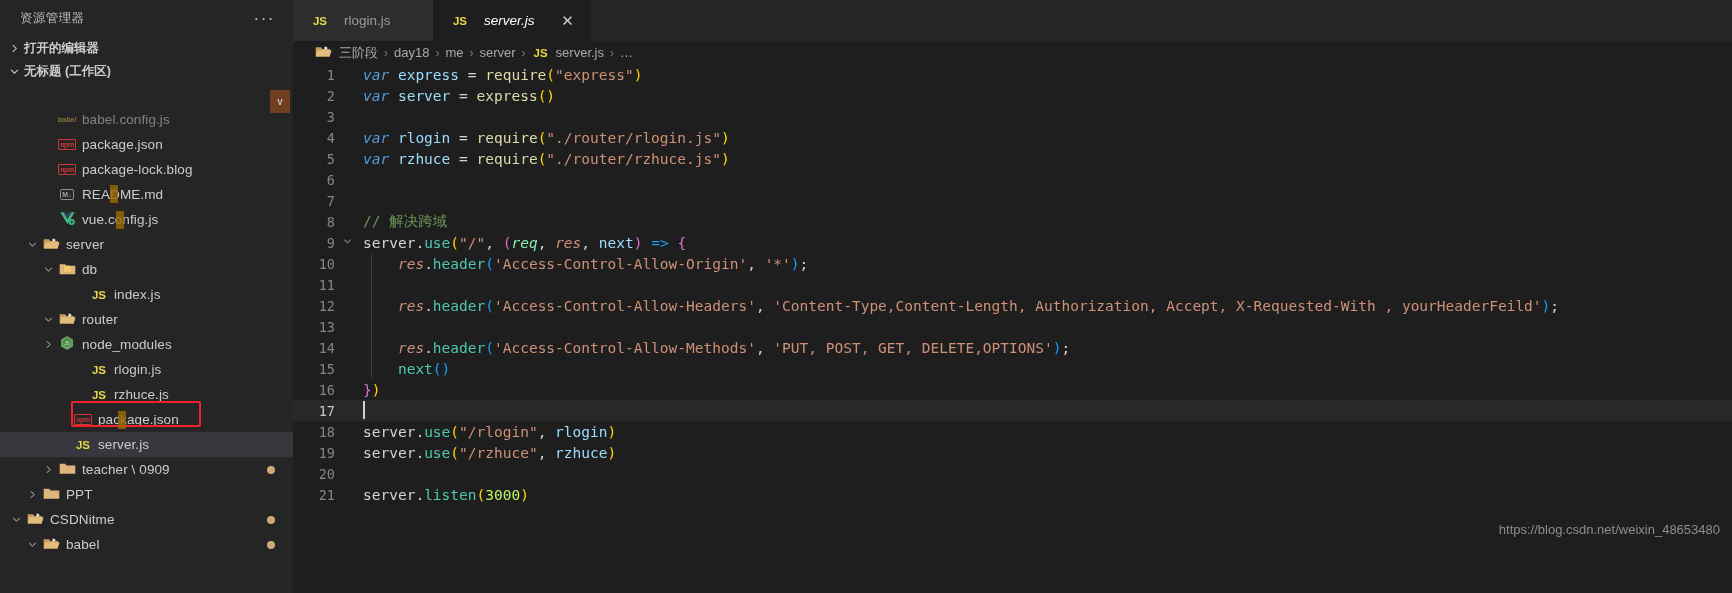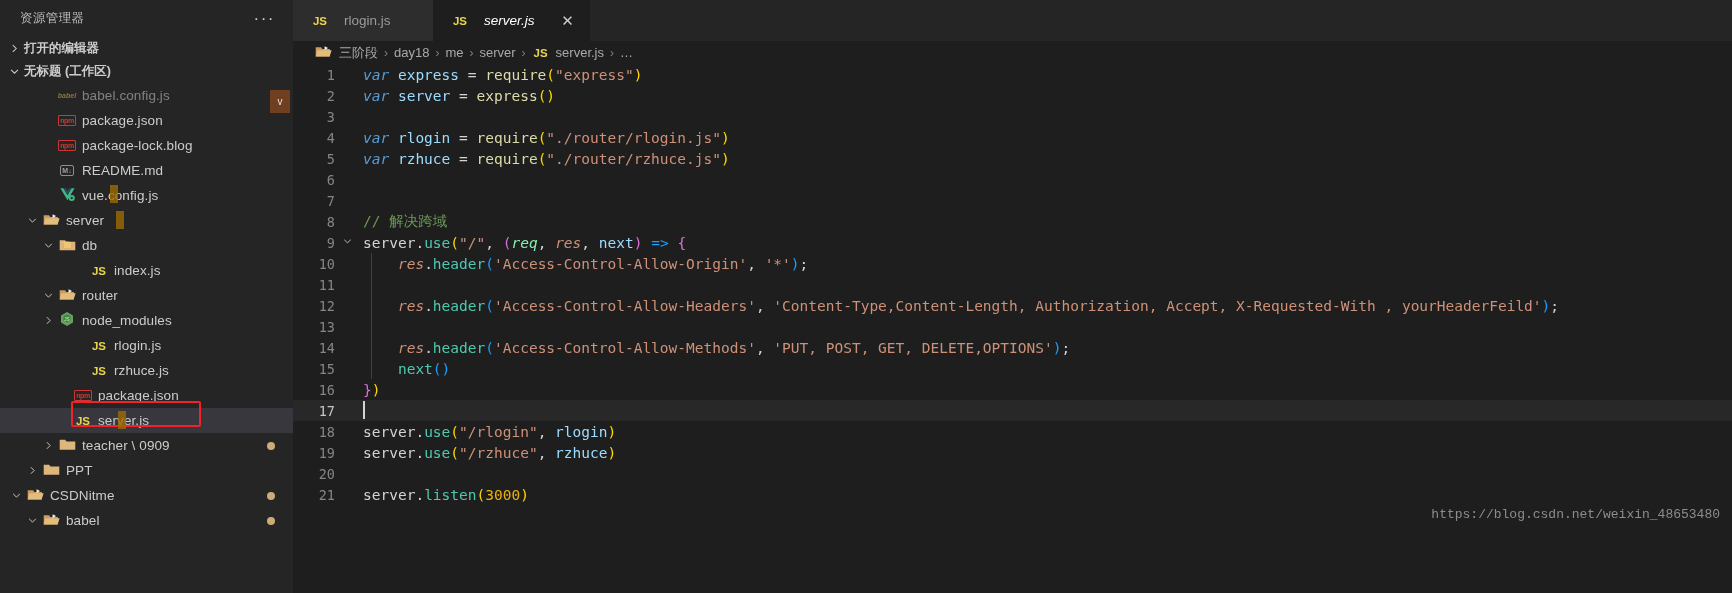--- a/index.html
+++ b/index.html
@@ -27,21 +27,21 @@
     padding-left: 6px; cursor: pointer;
   }
   .twisty {
     width: 16px; height: 16px; flex: 0 0 16px;
     display: flex; align-items: center; justify-content: center;
     color: #cccccc; font-size: 10px;
   }
   .twisty svg { width: 11px; height: 11px; }
   .sec-label { padding-left: 2px; font-size: 12.5px; }
 
-  .tree { background: #252526; }
+  .tree { background: #252526; margin-top: 24px; }
   .row {
     height: 25px; display: flex; align-items: center;
     color: #cccccc; font-size: 13.5px; cursor: pointer;
     position: relative; white-space: nowrap;
   }
   .row.selected { background: #37373d; }
   .row .ind { flex: 0 0 auto; height: 100%; }
   .icon-slot {
     width: 22px; flex: 0 0 22px; height: 22px;
     display: flex; align-items: center; justify-content: center;
@@ -132,40 +132,40 @@
   .t-var  { color: #9cdcfe; }
   .t-fn   { color: #dcdcaa; }
   .t-meth { color: #4ec9b0; }
   .t-str  { color: #ce9178; }
   .t-op   { color: #d4d4d4; }
   .t-punc { color: #d4d4d4; }
   .t-par1 { color: #ffd700; }
   .t-par2 { color: #da70d6; }
   .t-par3 { color: #179fff; }
   .t-com  { color: #6a9955; }
-  .t-num  { color: #eab308; }
+  .t-num  { color: #bef264; }
   .t-param-res { color: #ce9178; font-style: italic; }
   .t-param-req { color: #86efac; font-style: italic; }
   .t-param-next { color: #9cdcfe; }
   .t-plain { color: #d4d4d4; }
 
   .indent-guide {
     position: absolute; left: 78px; top: 0; bottom: 0;
     width: 1px; background: #404040;
   }
   .cursor {
     display: inline-block; width: 2px; height: 18px;
     background: #d4d4d4; vertical-align: middle;
     position: relative; top: -1px;
   }
 
   .watermark {
-    position: absolute; right: 12px; bottom: 71px;
+    position: absolute; right: 12px; bottom: 56px;
     color: #8d8d8d; font-size: 13px;
-    font-family: Liberation Mono, monospace;
+    font-family: Liberation Sans, sans-serif;
   }
   .sb-minimap-mark {
     position: absolute; background: #6f3f1f; color: #e0e0e0;
     font-size: 10px; display: flex; align-items: center; justify-content: center;
   }
 </style>
 </head>
 <body>
 
 <div class="app">

